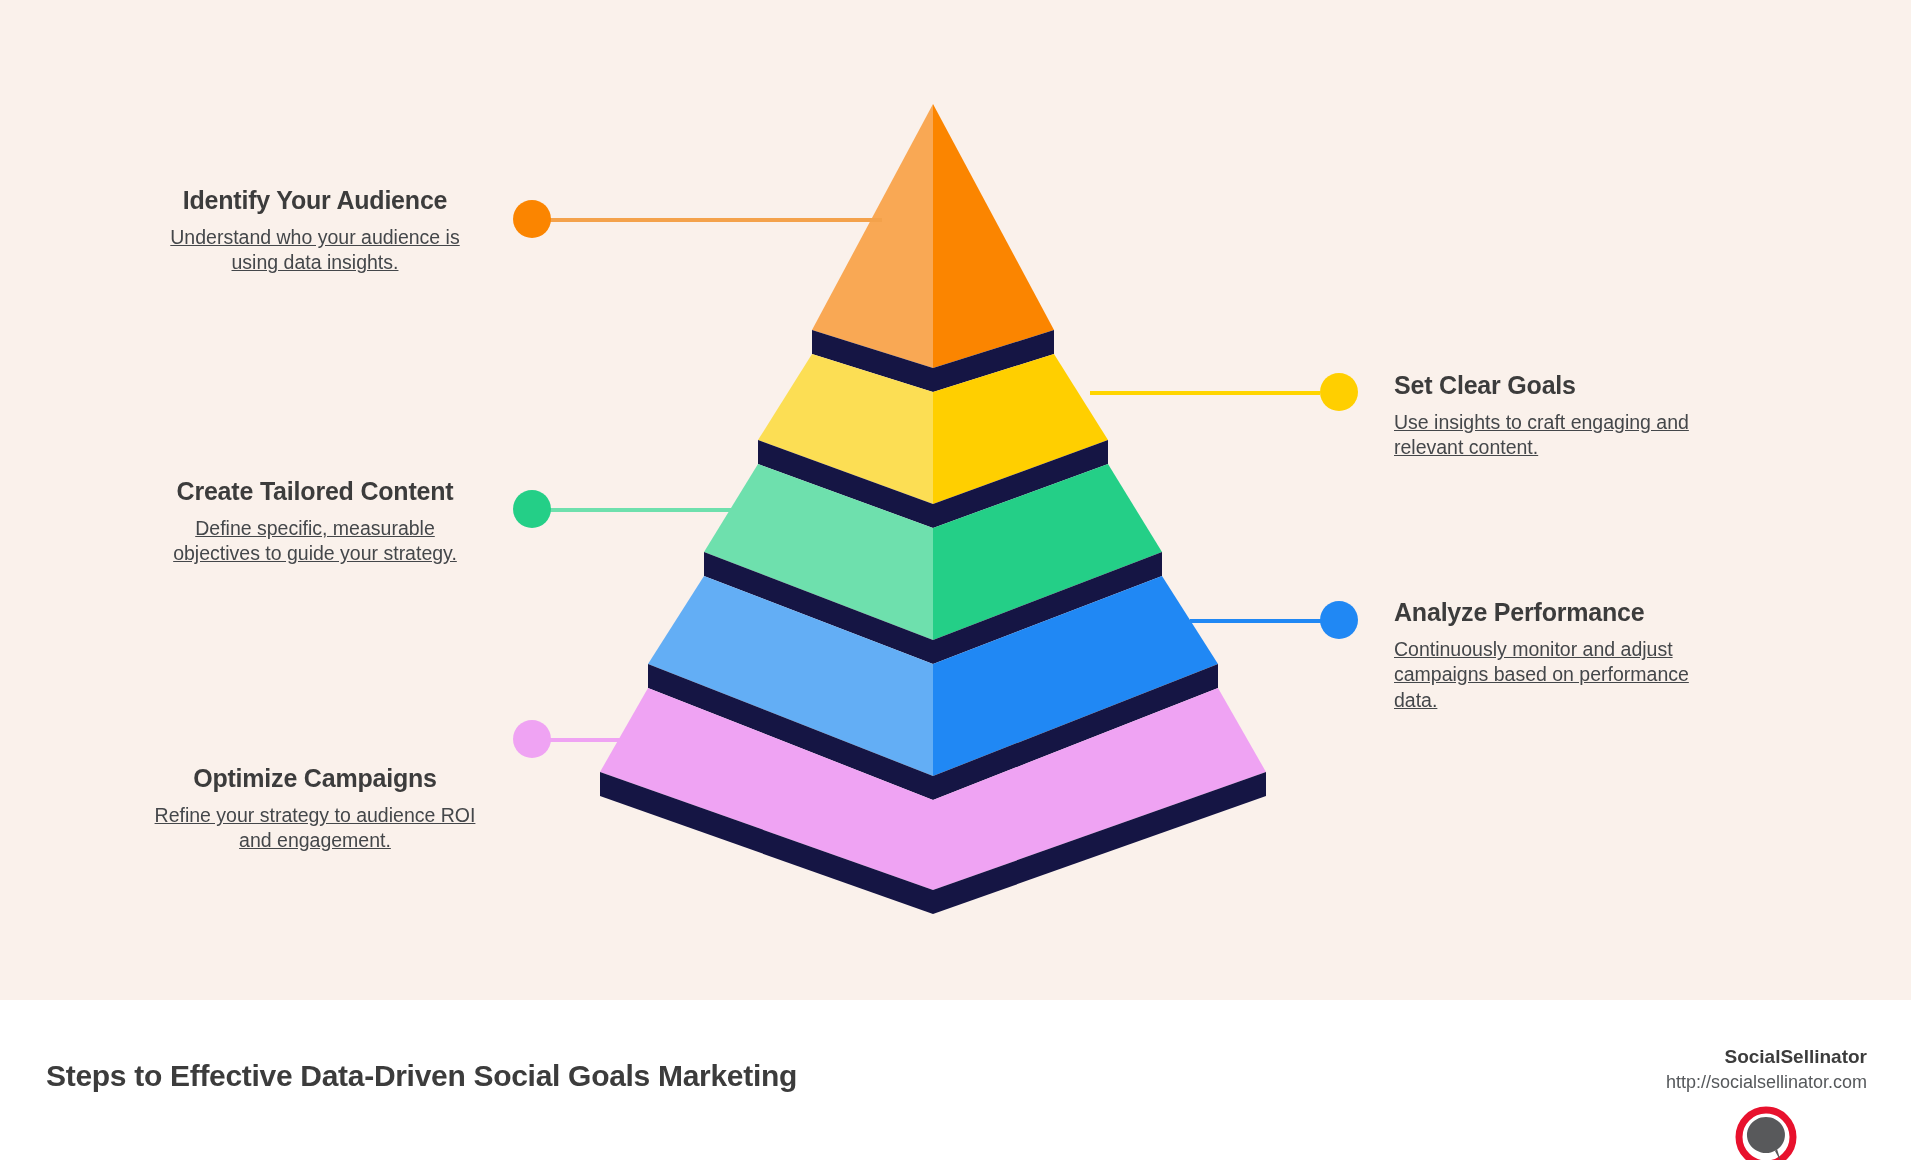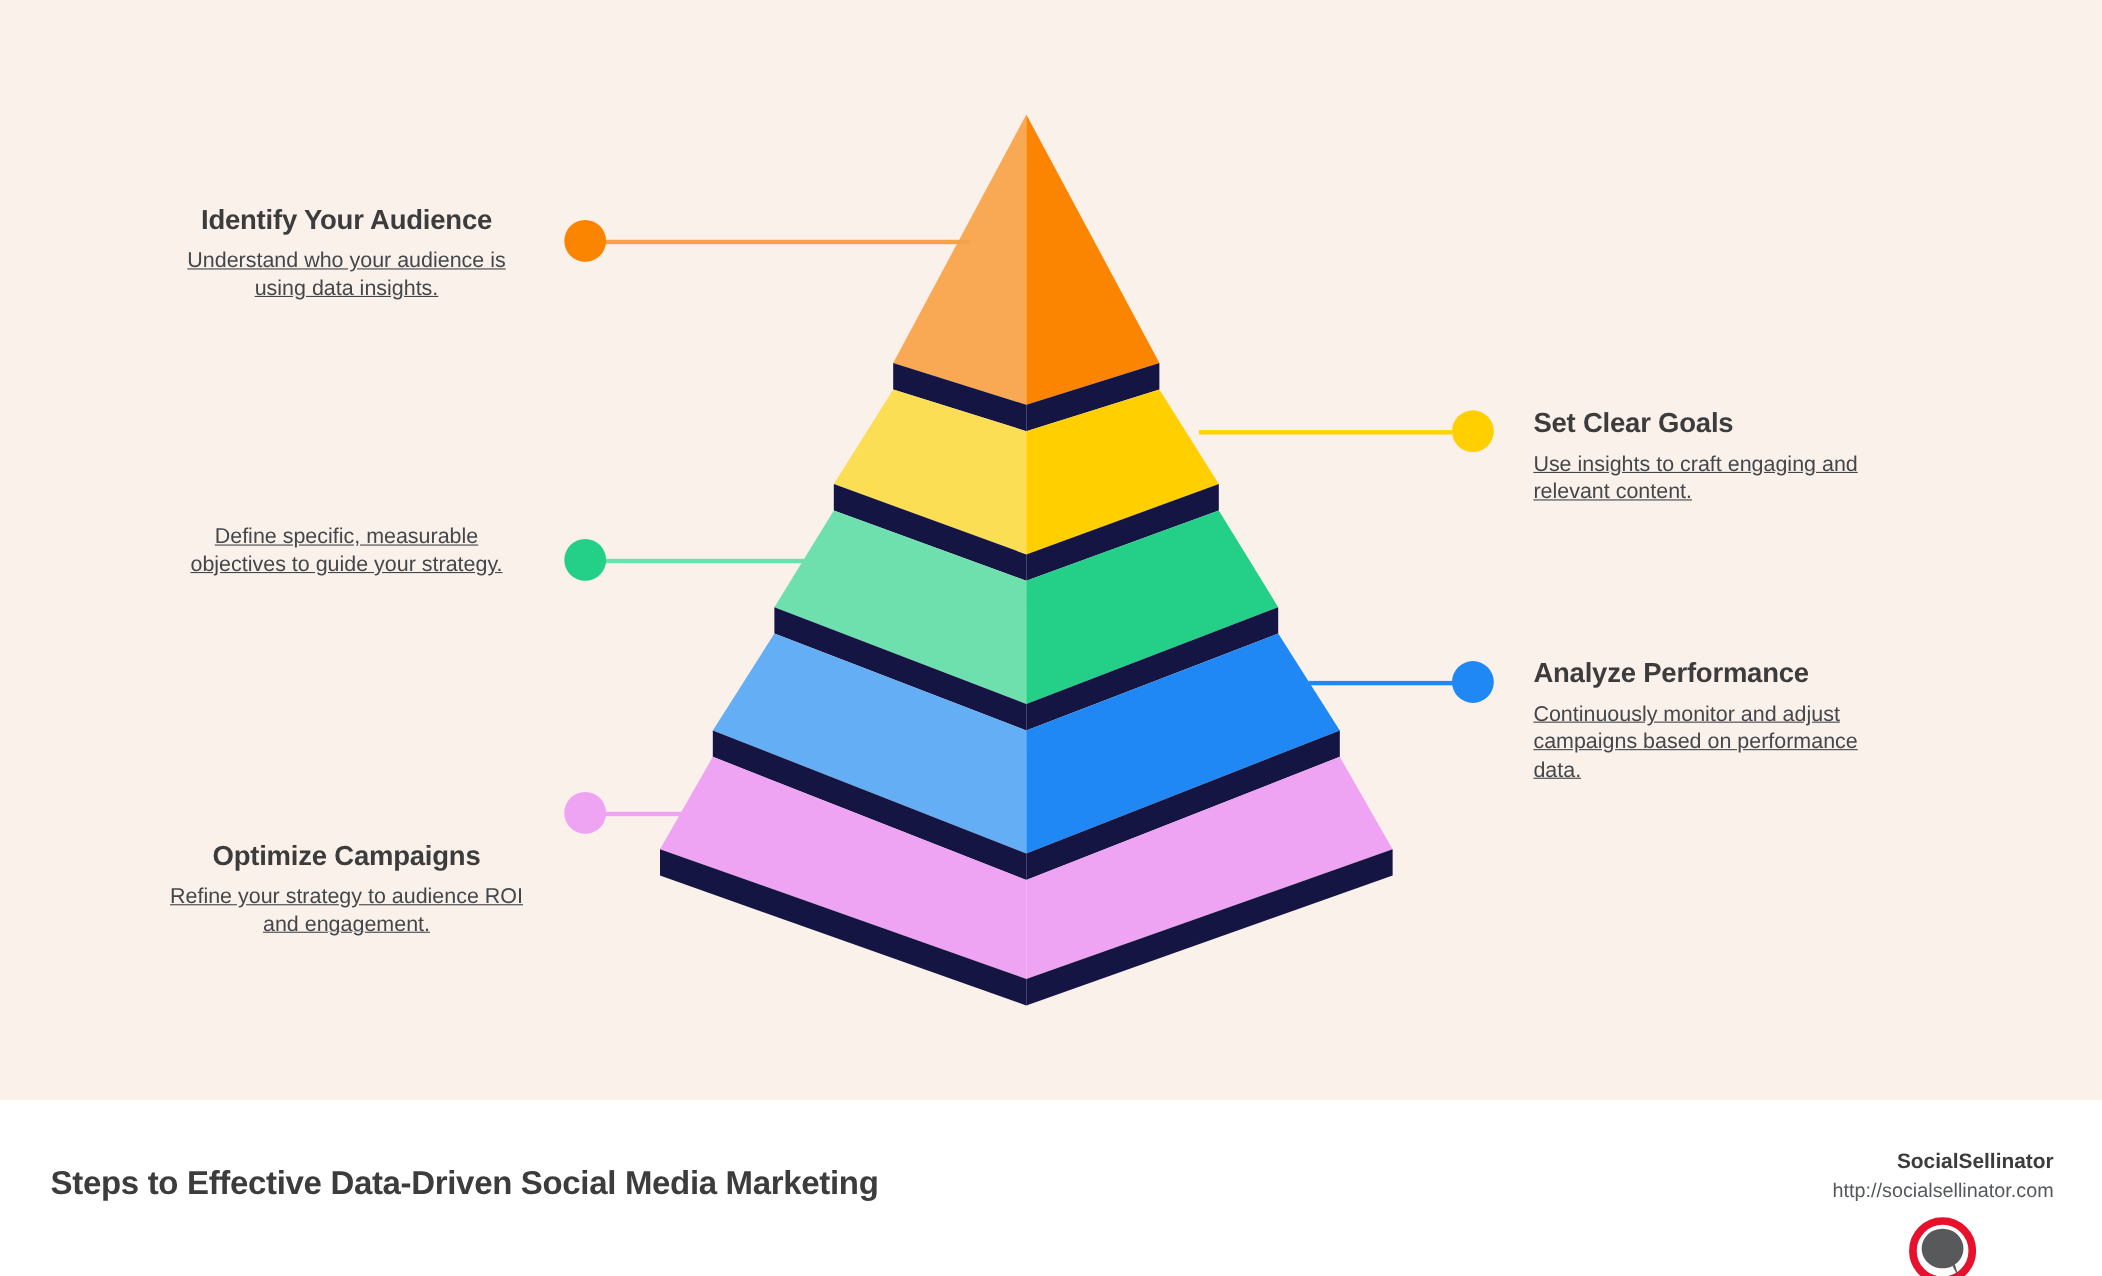--- a/index.html
+++ b/index.html
@@ -180,41 +180,42 @@
   <div class="dot" style="left:513px; top:720px; background:#EFA3F3;"></div>
   <div class="dot" style="left:1320px; top:373px; background:#FFCF00;"></div>
   <div class="dot" style="left:1320px; top:601px; background:#2088F4;"></div>
 
   <div class="callout left" style="left:150px; top:185px;">
     <p class="c-title">Identify Your Audience</p>
     <p class="c-desc">Understand who your audience is using data insights.</p>
   </div>
 
   <div class="callout left" style="left:150px; top:476px;">
+    <p class="c-title">Create Tailored Content</p>
     <p class="c-desc">Define specific, measurable objectives to guide your strategy.</p>
   </div>
 
   <div class="callout left" style="left:150px; top:718px;margin-top:45px;">
     <p class="c-title">Optimize Campaigns</p>
     <p class="c-desc">Refine your strategy to audience ROI and engagement.</p>
   </div>
 
   <div class="callout right" style="left:1394px; top:597px; width:340px;">
     <p class="c-title">Analyze Performance</p>
     <p class="c-desc">Continuously monitor and adjust campaigns based on performance data.</p>
   </div>
 
   <div class="callout right" style="left:1394px; top:370px;">
     <p class="c-title">Set Clear Goals</p>
     <p class="c-desc">Use insights to craft engaging and relevant content.</p>
   </div>
 
   <div class="footer-bar"></div>
 
-  <div class="footer-title">Steps to Effective Data-Driven Social Media Marketing</div>
+  <div class="footer-title">Steps to Effective Data-Driven Social Goals Marketing</div>
 
   <div class="brand">
     <div class="brand-text">
       <div class="brand-name">SocialSellinator</div>
       <div class="brand-url">http://socialsellinator.com</div>
     </div>
     <div class="brand-logo">
       <svg width="62" height="62" viewBox="0 0 62 62" xmlns="http://www.w3.org/2000/svg">
         <circle cx="31" cy="31" r="27" fill="none" stroke="#E8112D" stroke-width="7"></circle>
         <path d="M31 11 a19 18 0 1 1 -0.1 0 Z" fill="#58595B"></path>

